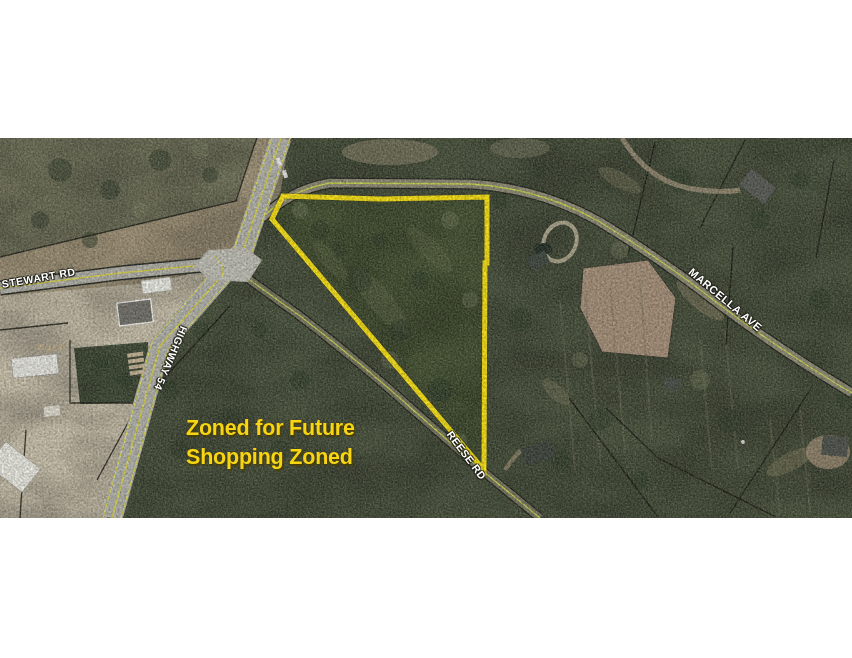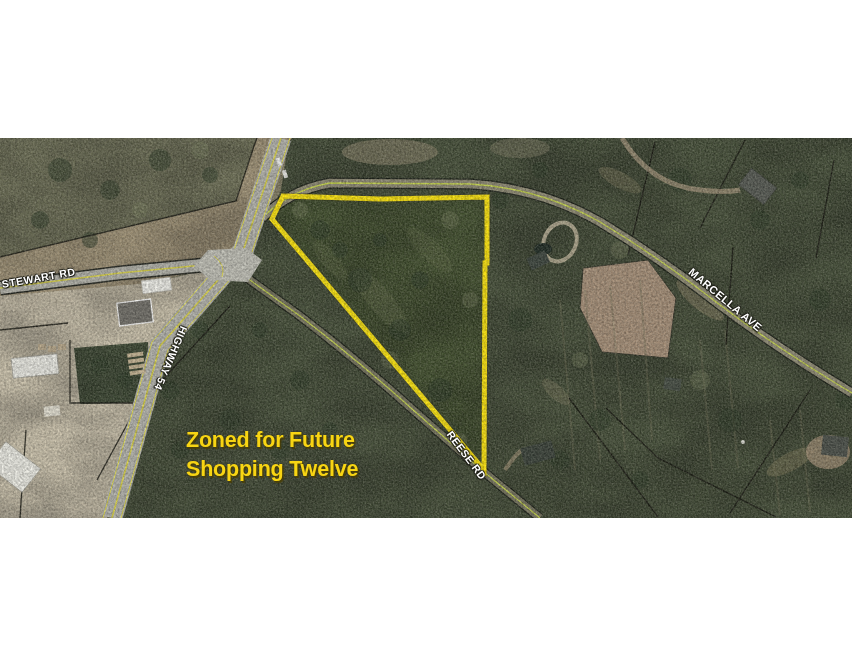--- a/index.html
+++ b/index.html
@@ -20,21 +20,20 @@
   }
   .lbl-stewart{left:2px;top:140px;transform:rotate(-10deg);}
   .lbl-highway{left:184px;top:182px;transform:rotate(113deg);}
   .lbl-marcella{left:690px;top:126px;transform:rotate(40deg);font-size:11px;}
   .lbl-reese{left:449px;top:288px;transform:rotate(53deg);}
   .caption{
     position:absolute;left:186px;top:276px;white-space:nowrap;
     color:#f8d513;font-size:21.5px;font-weight:bold;line-height:28.5px;
     letter-spacing:-0.2px;
     text-shadow:1.5px 1.5px 1px rgba(74,62,4,.85),0 0 2px rgba(60,52,6,.55);
-    margin-top:12px;
   }
 </style>
 </head>
 <body>
 
 <div class="stage">
   <div class="photo">
 
     <svg width="852" height="380" viewBox="0 138 852 380" preserveAspectRatio="none">
       <defs>
@@ -233,17 +232,17 @@
       <rect x="0" y="138" width="852" height="380" fill="#000" opacity="0.2" filter="url(#speckleLight)"></rect>
     </svg>
 
     <div class="road-label lbl-stewart">STEWART RD</div>
     <div class="road-label lbl-highway">HIGHWAY 54</div>
     <div class="road-label lbl-marcella">MARCELLA AVE</div>
     <div class="road-label lbl-reese">REESE RD</div>
 
     <div class="caption">
       <div>Zoned for Future</div>
-      <div>Shopping Twelve</div>
+      <div>Shopping Zoned</div>
     </div>
 
   </div>
 </div>
 
 </body></html>

